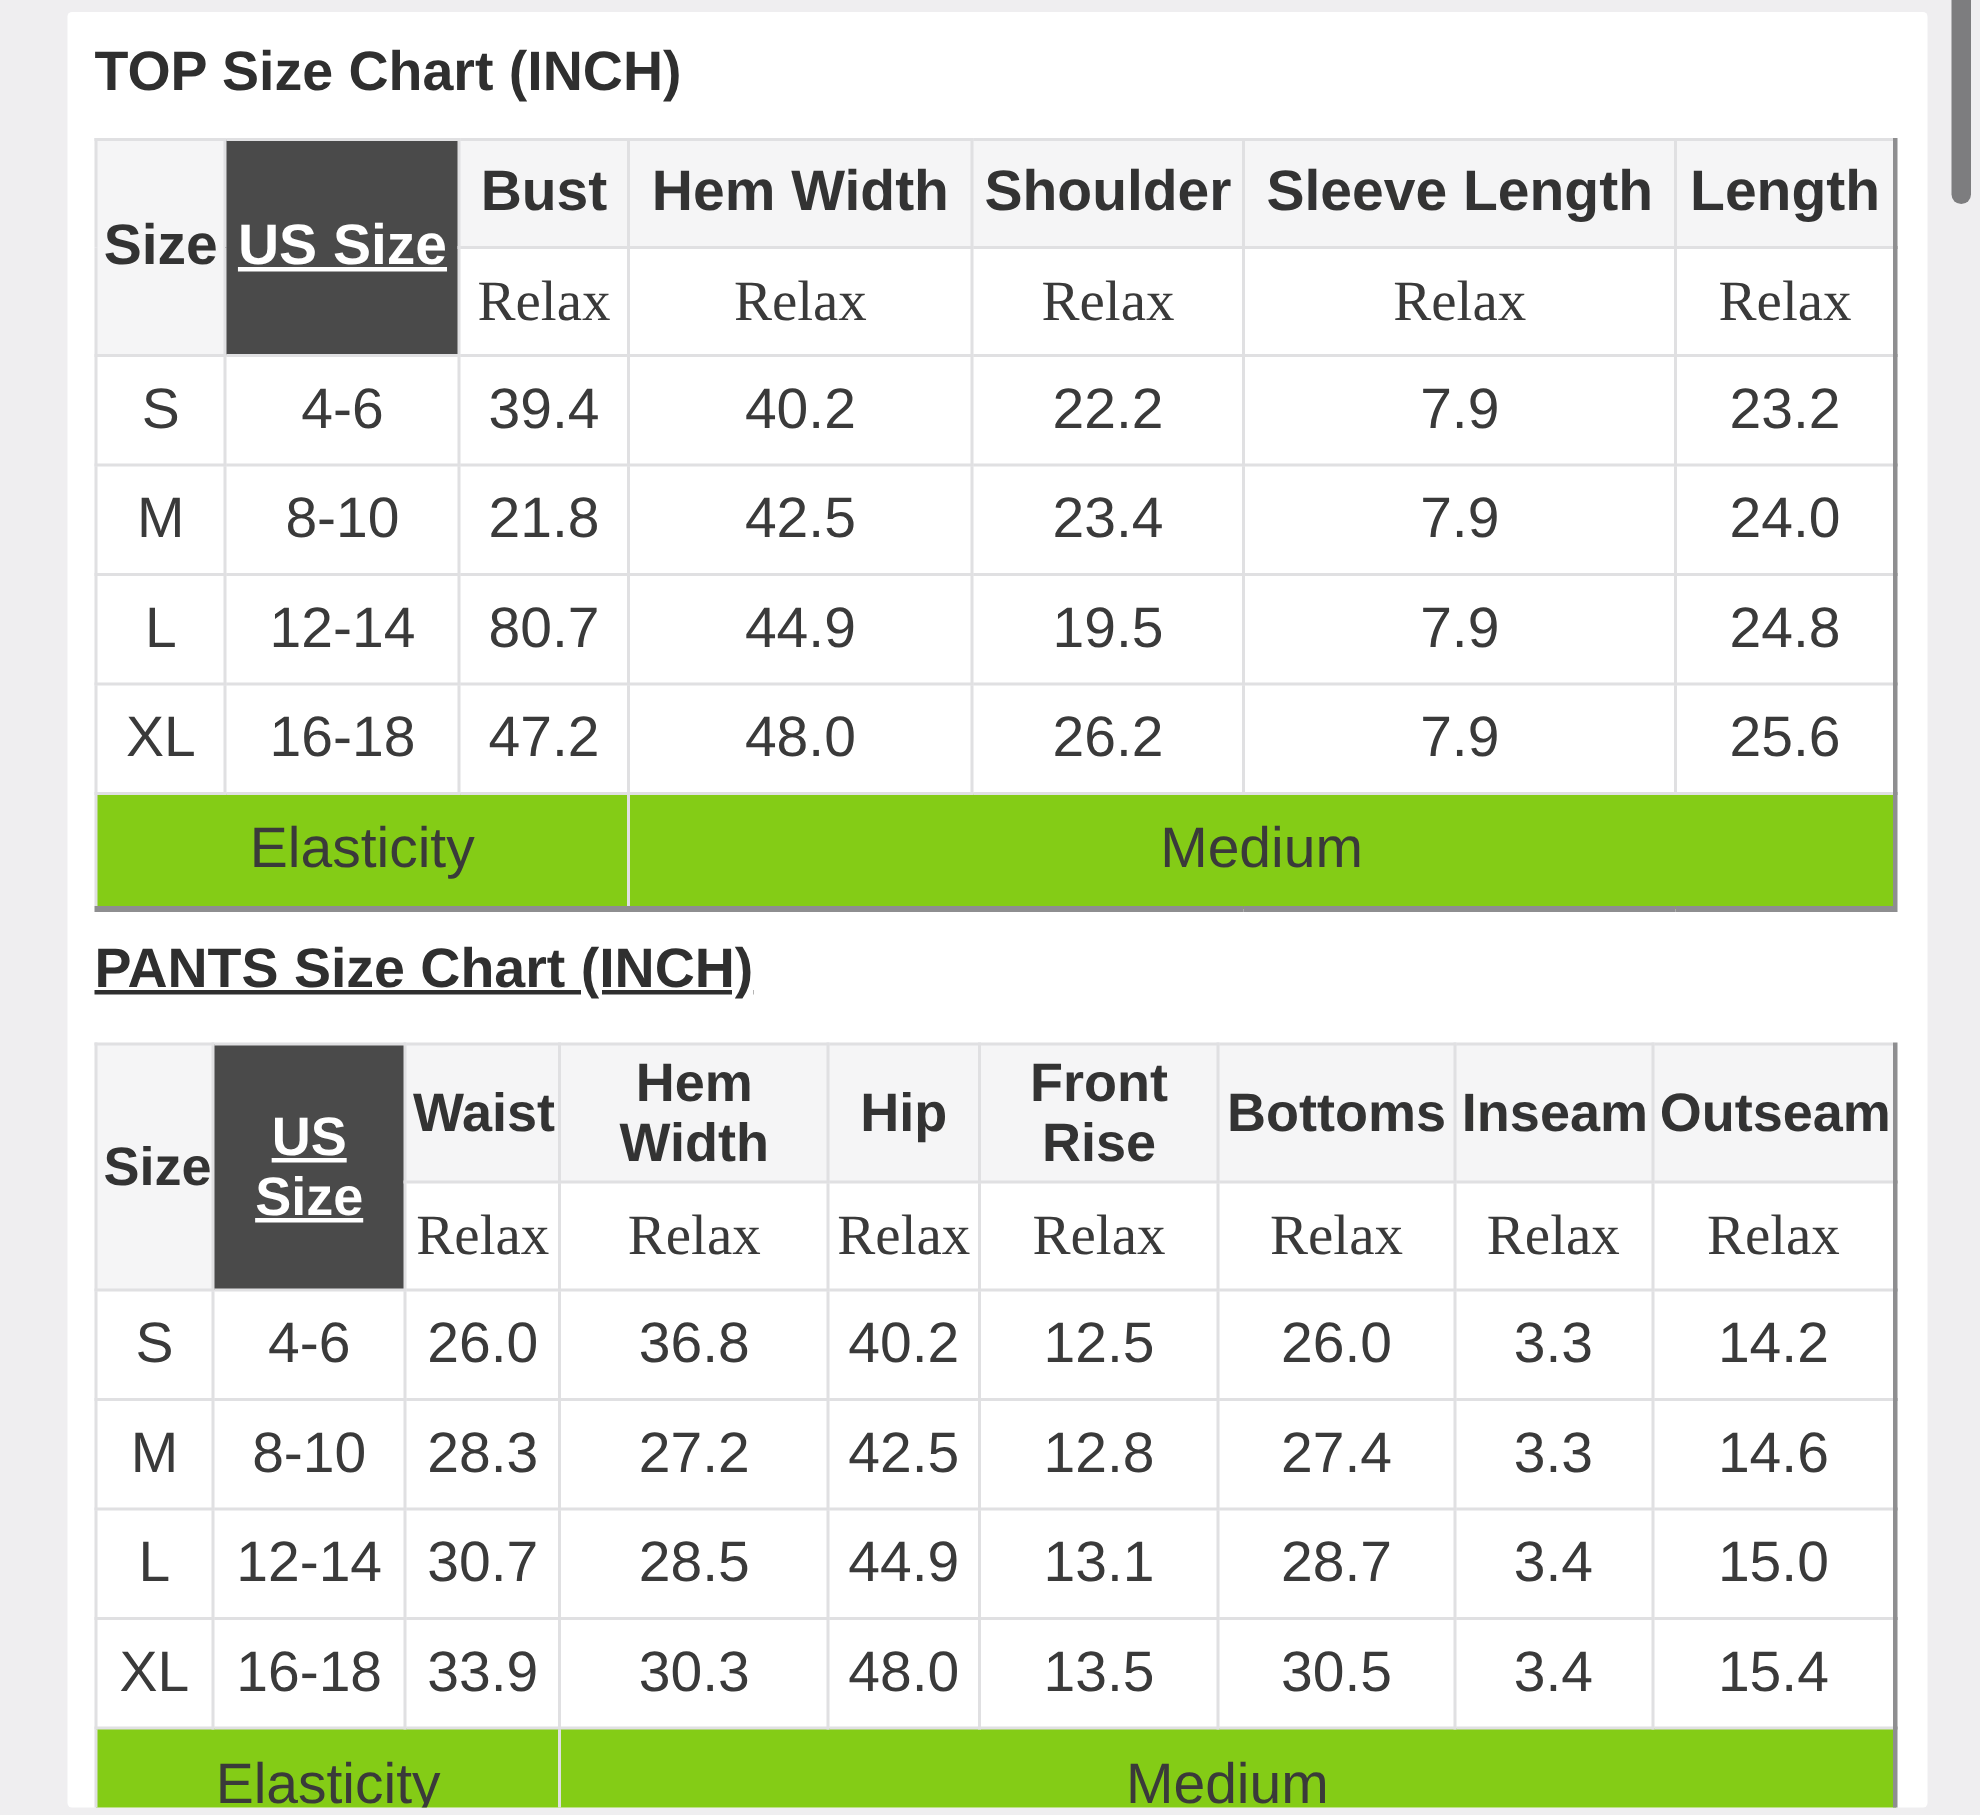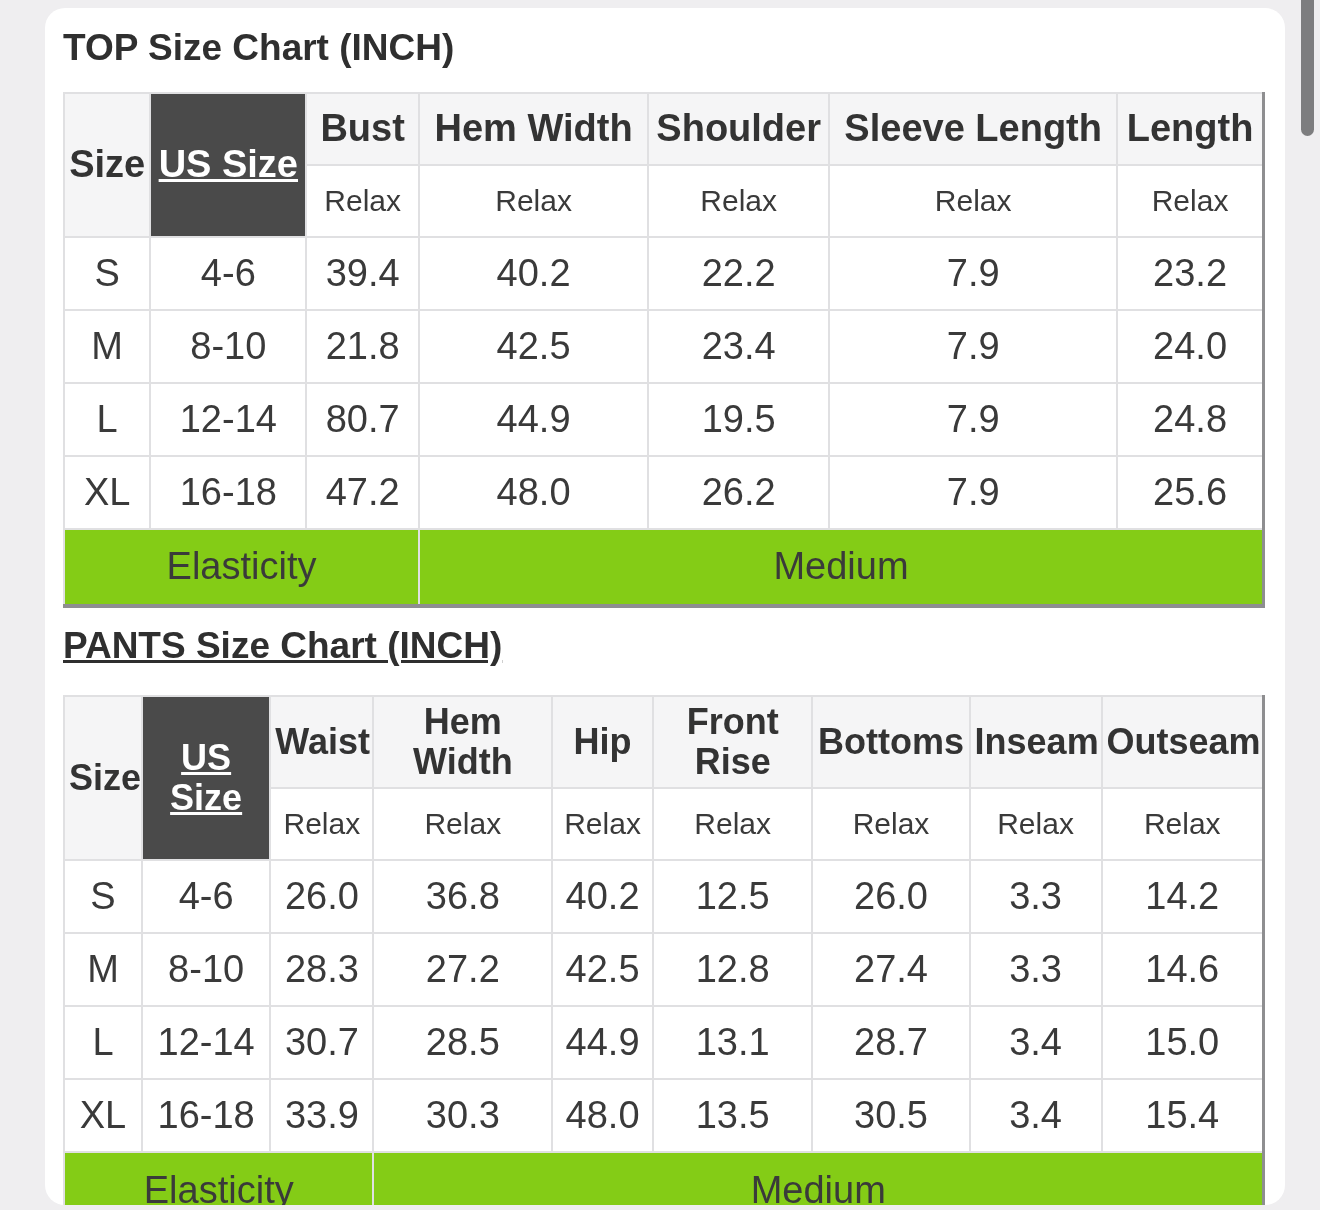--- a/index.html
+++ b/index.html
@@ -9,21 +9,21 @@
     --text:#3a3a3a; --scrollbar:#7d7d7f;
   }
   html,body{margin:0;padding:0;}
   body{
     width:1320px;height:1210px;background:var(--page-bg);
     font-family:"Liberation Sans",sans-serif;overflow:hidden;
   }
   .page{position:relative;width:1320px;height:1210px;overflow:hidden;}
   .card{
     position:absolute;left:45px;top:8px;width:1240px;height:1197px;
-    background:var(--card-bg);border-radius:20px;box-sizing:border-box;
+    background:var(--card-bg);border-radius:3px;box-sizing:border-box;
     padding:12px 18px;overflow:hidden;
   }
   .chart-title{
     margin:6px 0 22px 0;font-size:37px;font-weight:bold;color:#2f2f2f;
     line-height:1.18;
   }
   .chart-title.second{margin:16px 0 28px 0;text-decoration:underline;}
   table.size-table{
     border-collapse:collapse;table-layout:fixed;width:1202px;
     text-align:center;color:var(--text);font-size:38px;
@@ -33,21 +33,21 @@
     border-bottom:4px solid var(--grid-dark);
   }
   .size-table th,.size-table td{
     border:2px solid var(--grid-light);padding:0 4px;font-weight:normal;
     vertical-align:middle;
   }
   .size-table thead th{background:var(--header-bg);font-weight:bold;color:#333333;}
   .size-table .measure-row th{height:70px;}
   .size-table.pants .measure-row th{height:90px;font-size:36px;}
   .size-table thead th.fit{
-    background:#ffffff;font-weight:normal;height:70px;font-size:30px;color:var(--text);
+    background:#ffffff;font-weight:normal;height:70px;font-size:38px;color:var(--text);font-family:Liberation Serif, serif;
   }
   .size-table th.us-dark{background:var(--dark-bg);color:var(--dark-text);text-decoration:underline;}
   .wrap{word-spacing:600px;line-height:1.13;}
   .size-table tbody td{height:71px;background:#ffffff;}
   .size-table tfoot td{height:74px;background:#84cc16;}
   .scrollbar-thumb{
     position:absolute;left:1301px;top:-14px;width:13px;height:150px;
     border-radius:8px;background:var(--scrollbar);
   }
 </style>

